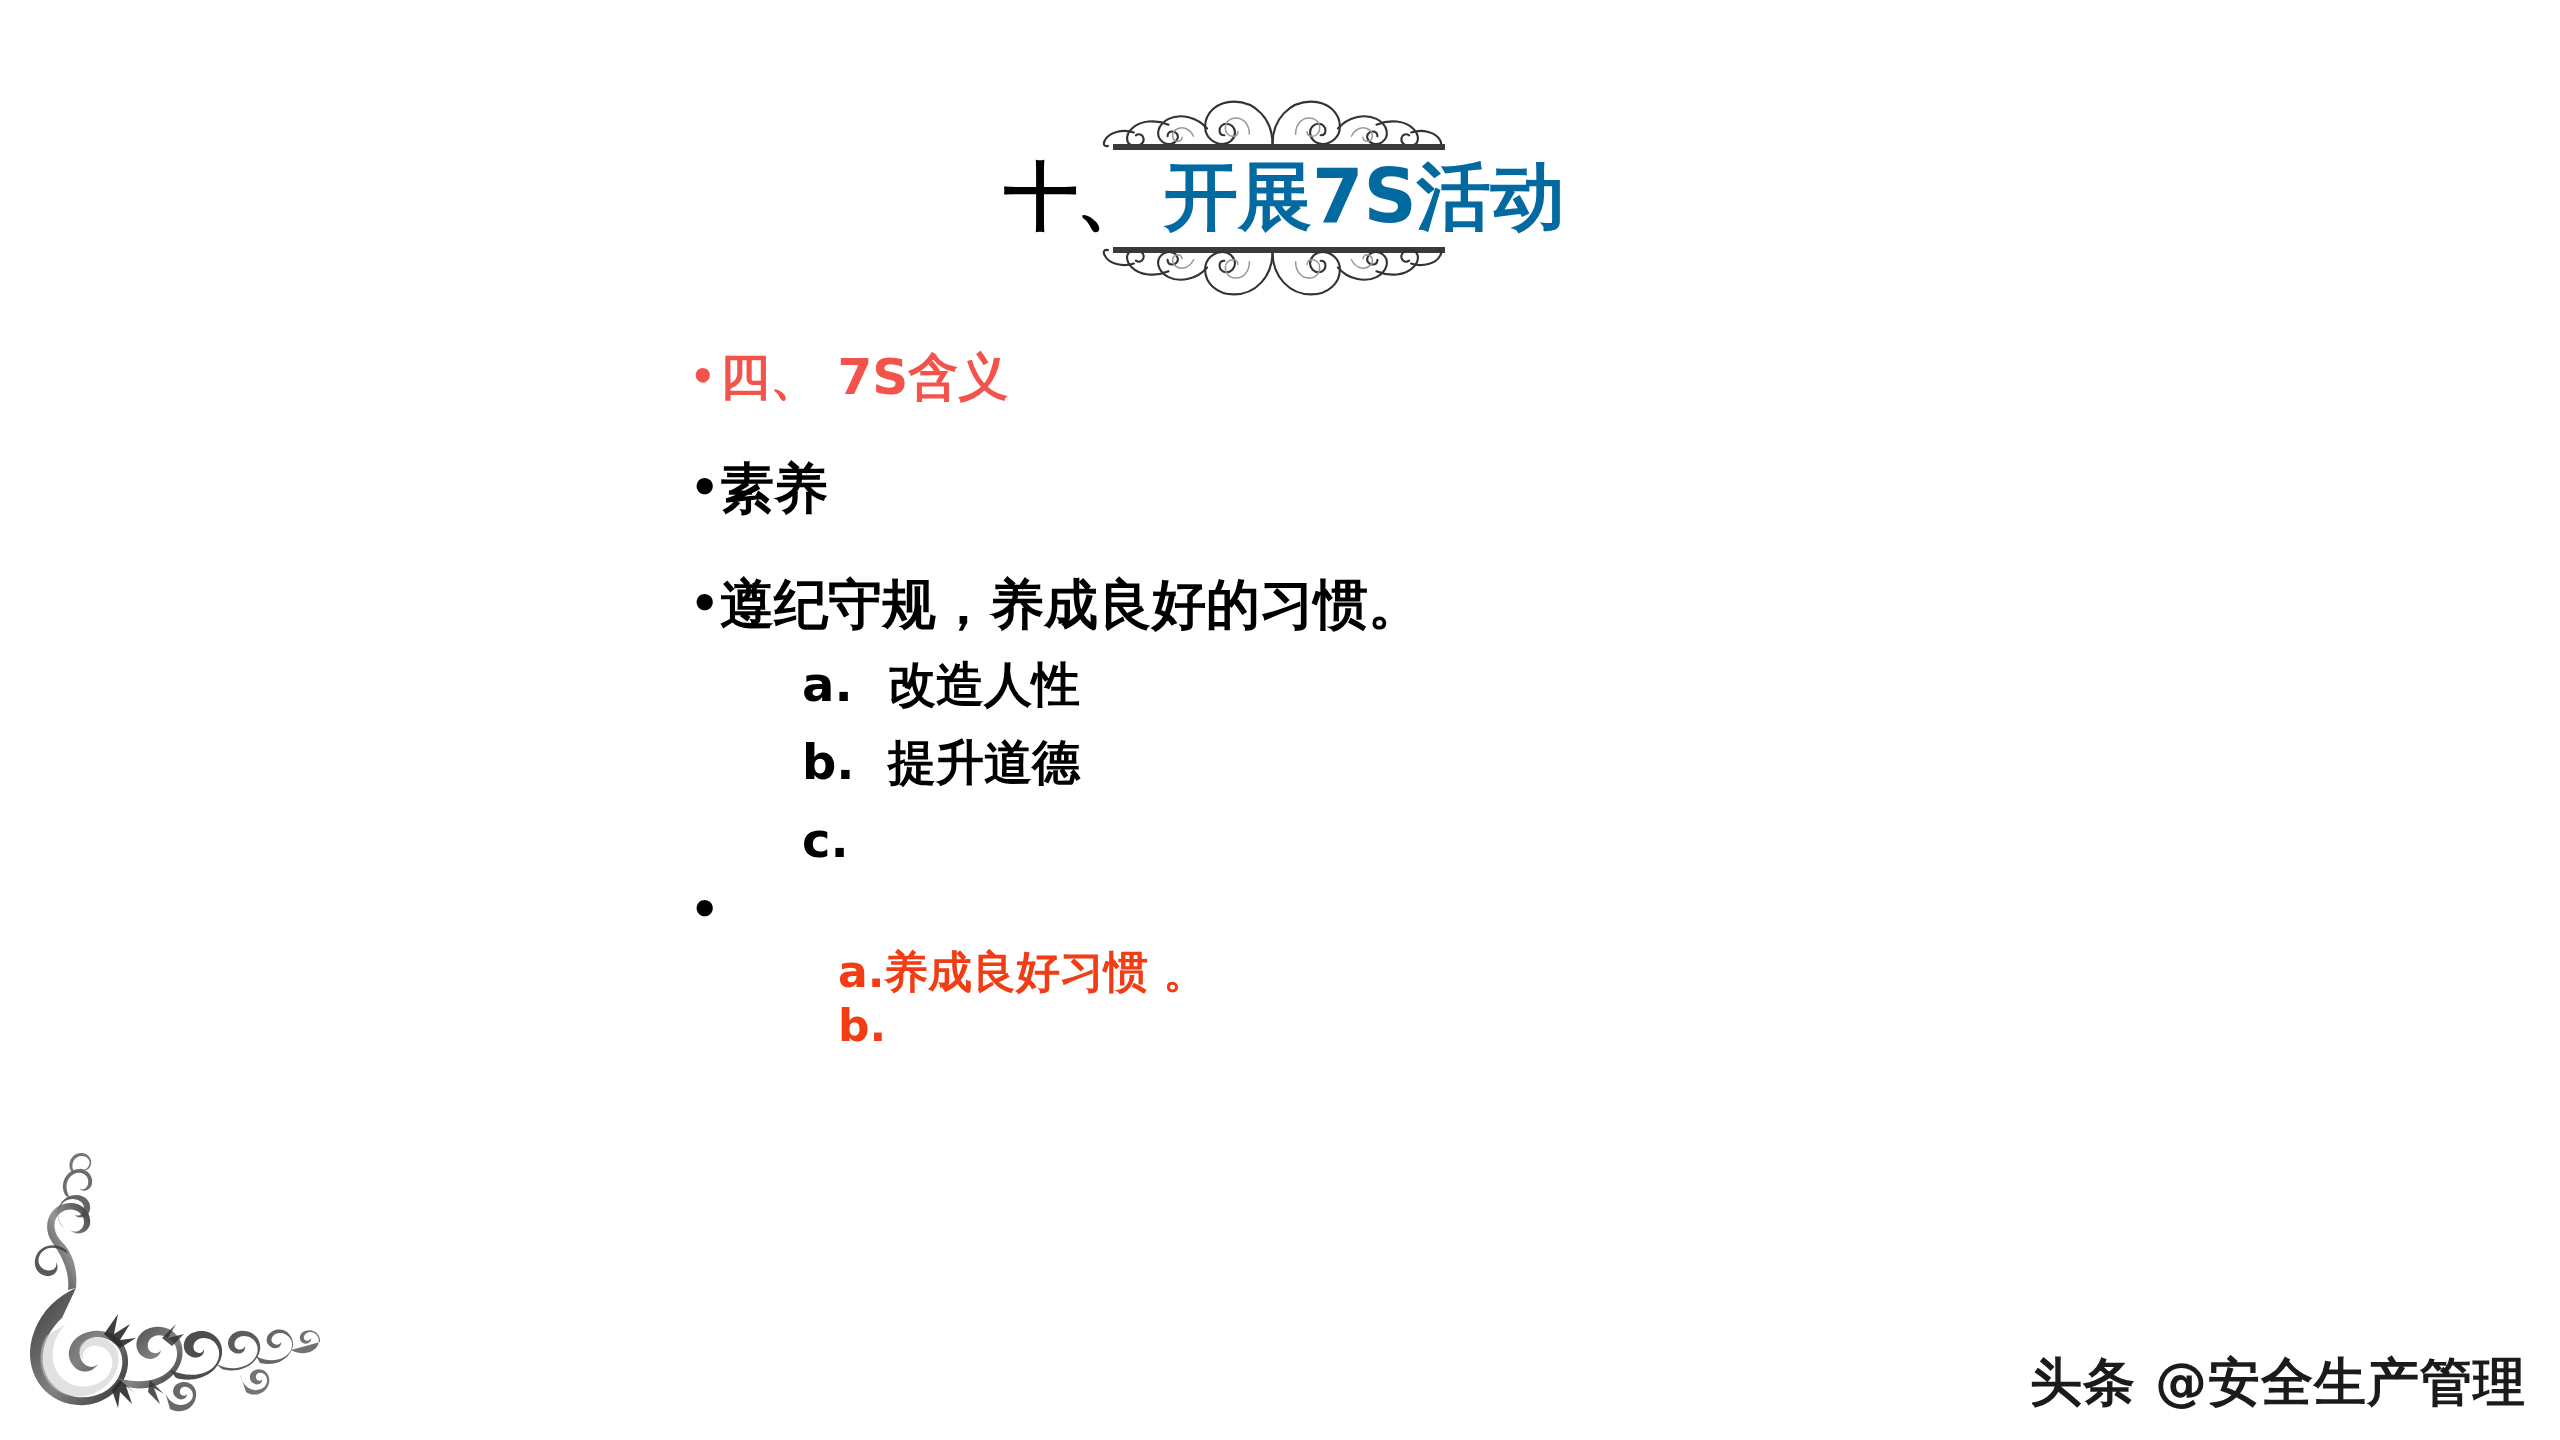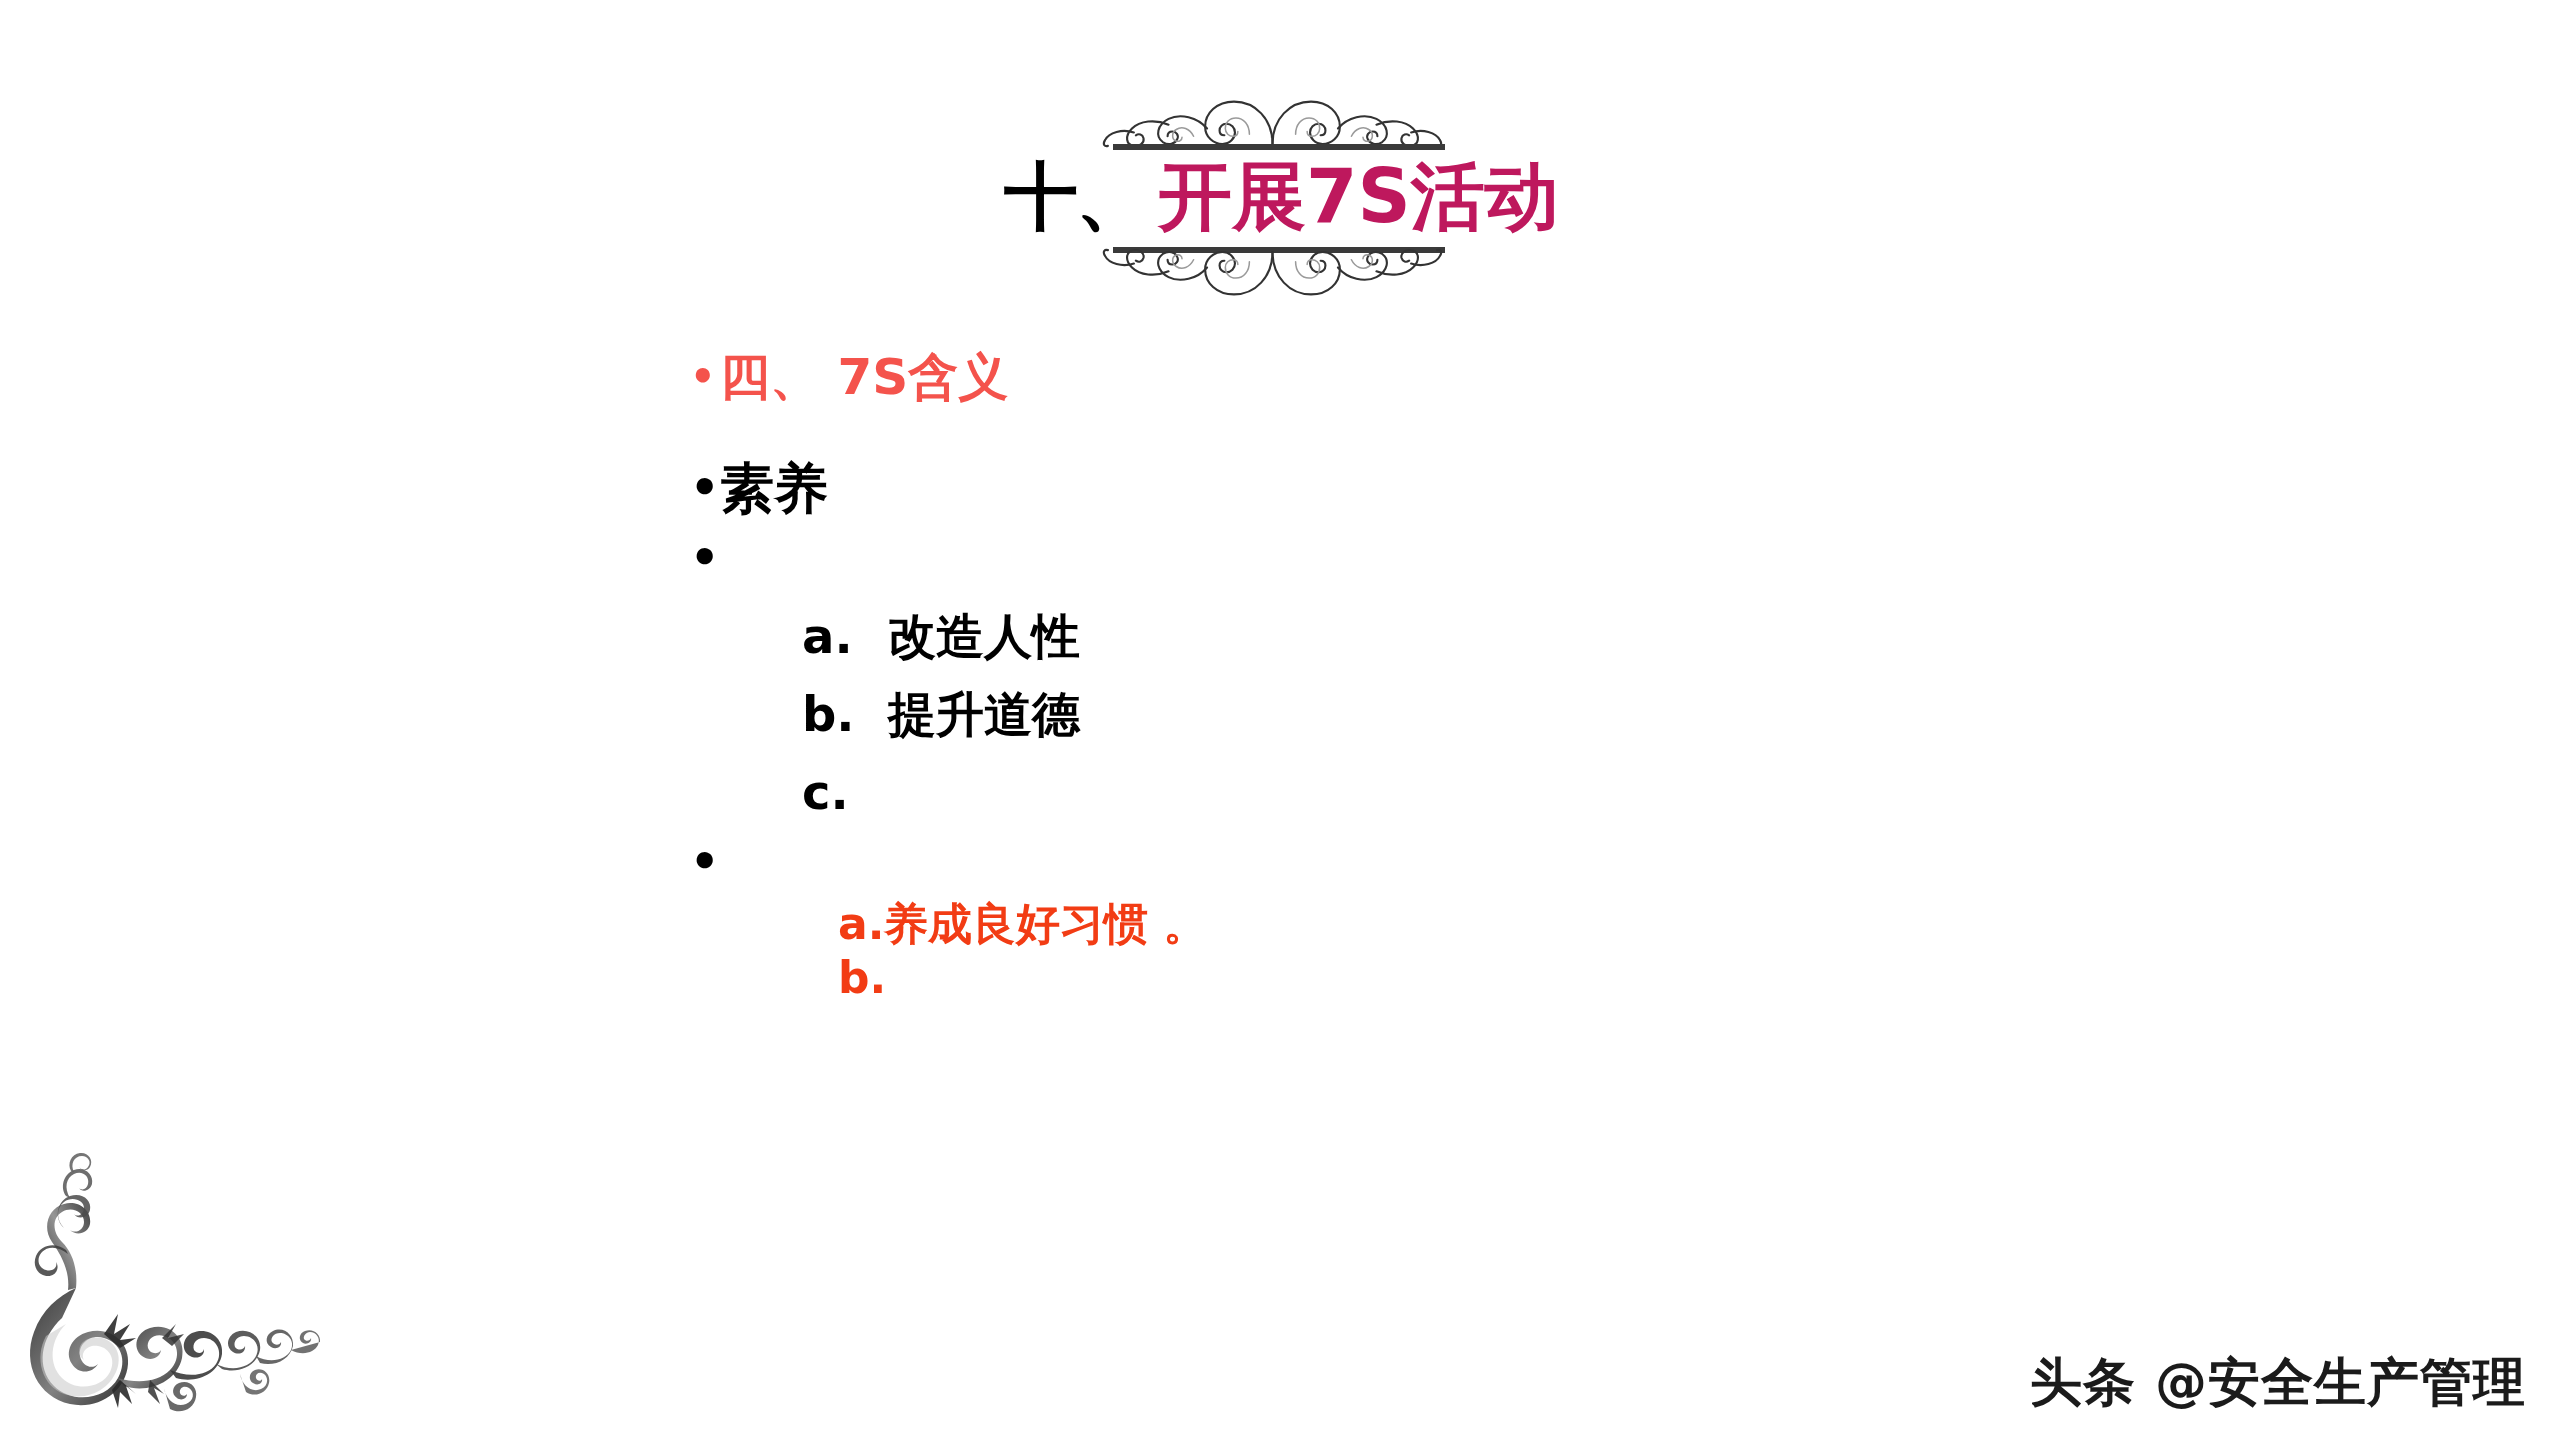--- a/index.html
+++ b/index.html
@@ -66,22 +66,22 @@
     font-size: 74px;
     font-weight: 700;
     line-height: 1;
     font-family: "DejaVu Sans", "Liberation Sans", sans-serif;
   }
   .title-prefix {
     color: #000000;
     letter-spacing: -2px;
   }
   .title-main {
-    color: #be185d;
-    margin-left: 10px;
+    color: #0369a1;
+    margin-left: 16px;
     letter-spacing: 0px;
   }
 
   
   .body {
     position: absolute;
     left: 690px;
     top: 312px;
     width: 1500px;
   }
@@ -248,20 +248,21 @@
       <span class="txt">四、  7S含义</span>
     </div>
 
     <div class="row lvl1 r-suyang">
       <span class="dot">•</span>
       <span class="txt">素养</span>
     </div>
 
     <div class="row lvl1 r-zunji">
       <span class="dot">•</span>
+      <span class="txt">遵纪守规，养成良好的习惯。</span>
     </div>
 
     <div class="row lvl2 r-a">
       <span class="marker">a.</span>
       <span class="txt">改造人性</span>
     </div>
 
     <div class="row lvl2 r-b">
       <span class="marker">b.</span>
       <span class="txt">提升道德</span>

